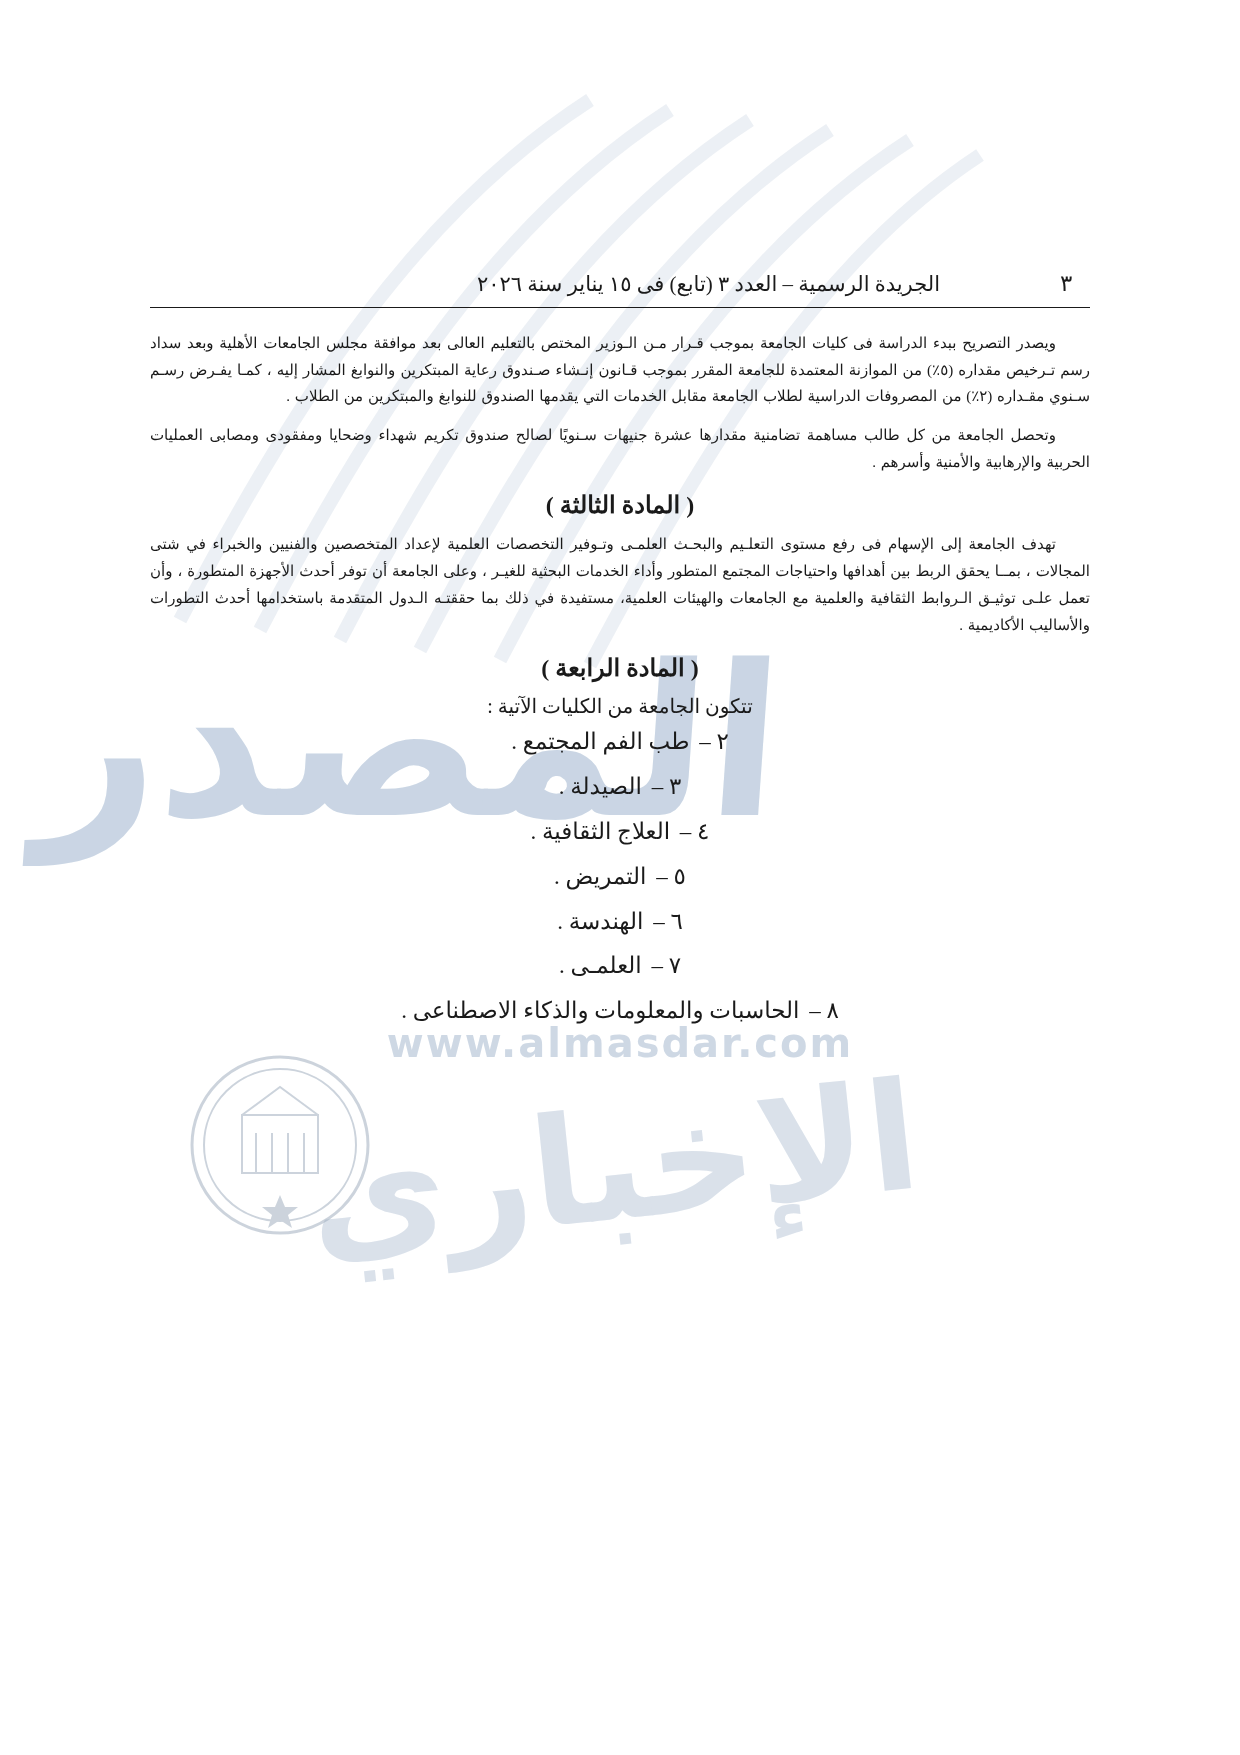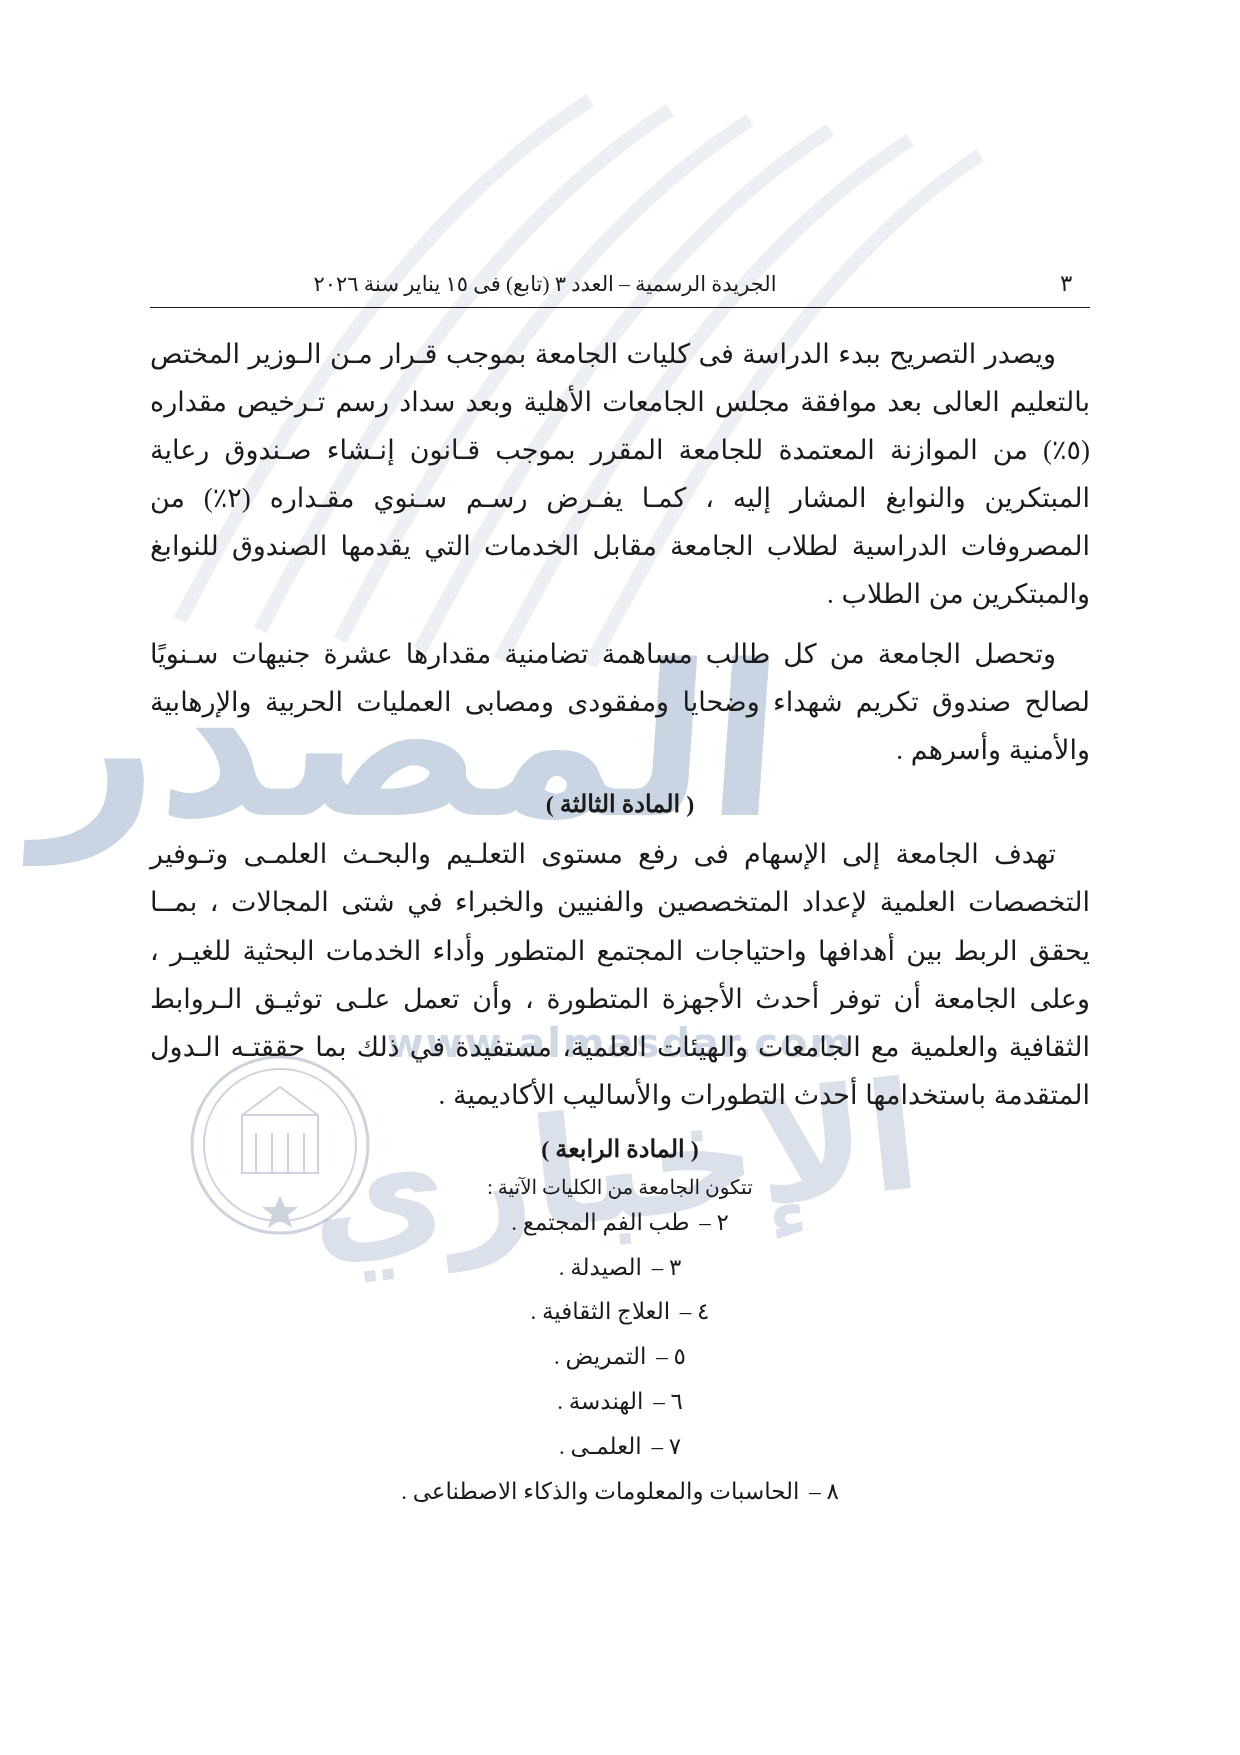--- a/index.html
+++ b/index.html
@@ -92,36 +92,35 @@
   .masthead {
     display: flex;
     align-items: baseline;
     justify-content: flex-start;
     gap: 60px;
     padding-top: 270px;
     font-size: 21px;
   }
   .masthead-title {
     flex: 1;
-    text-align: center;
     padding-right: 60px;
   }
   .masthead-page {
     font-size: 23px;
     min-width: 30px;
     text-align: left;
   }
   .rule {
     border: none;
     border-top: 1.6px solid #1a1a1a;
     margin: 10px 0 22px 0;
   }
 
   p.body {
-    font-size: 27px;
+    font-size: 15px;
     line-height: 1.78;
     text-align: justify;
     text-align-last: right;
     margin: 12px 0 4px 0;
     text-indent: 34px;
     word-spacing: 1px;
   }
 
   h2.article {
     text-align: center;

